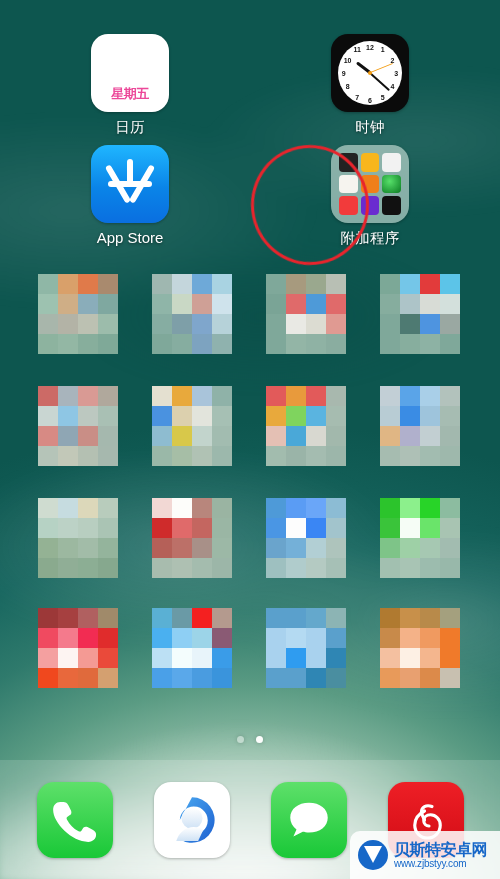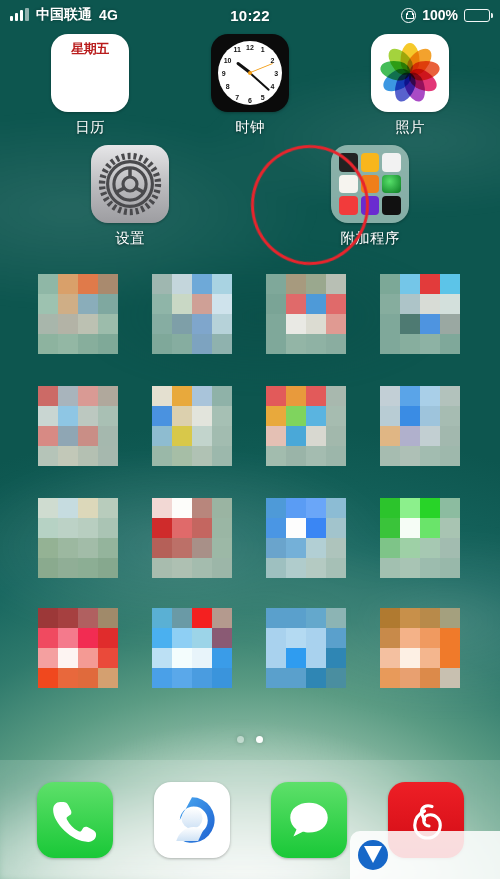--- a/index.html
+++ b/index.html
@@ -118,22 +118,22 @@
   }
   .label {
     margin-top: 6px; color: #fff; font-size: 14.5px;
     text-shadow: 0 1px 3px rgba(0,0,0,.55);
     letter-spacing: .3px; white-space: nowrap;
   }
   .label.latin { font-size: 15px; letter-spacing: 0; }
 
   
   .ic-calendar { background: #fff; display: flex; flex-direction: column; }
-  .cal-top { color: #b91c1c; font-size: 13px; font-weight: bold; text-align: center;
-             padding-top: 6px; letter-spacing: -.5px; }
+  .cal-top { color: #ec4899; font-size: 13px; font-weight: bold; text-align: center;
+             padding-top: 6px; letter-spacing: -.5px; margin-top: 45px; }
   .cal-day { flex: 1; display: flex; align-items: center; justify-content: center;
              color: #1c1c1c; font-size: 42px; font-weight: 300; line-height: 1;
              margin-top: -4px; letter-spacing: -1px; }
 
   
   .ic-clock { background: #0b0b0b; display: flex; align-items: center; justify-content: center; }
   .clockface {
     width: 64px; height: 64px; border-radius: 50%; background: #fff; position: relative;
   }
   .clockface .num {
@@ -265,38 +265,20 @@
 <body>
 
 <div id="screen">
 
   <div class="wallpaper">
     <div class="wall-wave-a"></div>
     <div class="wall-wave-b"></div>
     <div class="wall-foam"></div>
   </div>
 
-  <div class="statusbar">
-    <div class="sb-left">
-      <span class="bars">
-        <i class="b1"></i>
-          <i class="b2"></i>
-          <i class="b3"></i>
-          <i class="b4"></i>
-      </span>
-      <span class="carrier">中国联通</span>
-      <span class="netmode">4G</span>
-    </div>
-    <div class="sb-center">10:22</div>
-    <div class="sb-right">
-      <span class="rot-lock"></span>
-      <span class="batt-pct">100%</span>
-      <span class="battery"><span class="fill"></span></span>
-    </div>
-  </div>
 
   <div class="grid">
 
     <div class="row">
 
       <div class="app">
         <div class="icon ic-calendar">
           <div class="cal-top">星期五</div>
         </div>
         <div class="label">日历</div>
@@ -319,60 +301,39 @@
             <span class="num" style="left:30%;top:13%">11</span>
             <i class="hand hour" style="transform:rotate(307deg)"></i>
             <i class="hand min" style="transform:rotate(132deg)"></i>
             <i class="hand sec" style="transform:rotate(68deg)"></i>
             <i class="pin"></i>
           </div>
         </div>
         <div class="label">时钟</div>
       </div>
 
+
+
+    </div>
+
+    <div class="row">
+
       <div class="app">
-        <div class="icon ic-photos">
-          <div class="pinwheel">
-            <i class="petal" style="background:#f5c518; transform:translate(-50%,-100%) rotate(0deg)"></i>
-            <i class="petal" style="background:#f29a1b; transform:translate(-50%,-100%) rotate(40deg)"></i>
-            <i class="petal" style="background:#e8532b; transform:translate(-50%,-100%) rotate(80deg)"></i>
-            <i class="petal" style="background:#e0256b; transform:translate(-50%,-100%) rotate(120deg)"></i>
-            <i class="petal" style="background:#a23bc0; transform:translate(-50%,-100%) rotate(160deg)"></i>
-            <i class="petal" style="background:#4a54c9; transform:translate(-50%,-100%) rotate(200deg)"></i>
-            <i class="petal" style="background:#2b8ee0; transform:translate(-50%,-100%) rotate(240deg)"></i>
-            <i class="petal" style="background:#35b84a; transform:translate(-50%,-100%) rotate(280deg)"></i>
-            <i class="petal" style="background:#9ccf2c; transform:translate(-50%,-100%) rotate(320deg)"></i>
+        <div class="icon ic-appstore">
+          <div class="as-logo">
+            <i class="as-bar" style="left:4px;  top:20px; width:44px; height:6px;"></i>
+            <i class="as-bar" style="left:11px; top:2px;  width:6px;  height:42px; transform:rotate(-30deg); transform-origin:50% 50%;"></i>
+            <i class="as-bar" style="left:35px; top:2px;  width:6px;  height:42px; transform:rotate(30deg);  transform-origin:50% 50%;"></i>
+            <i class="as-bar" style="left:23px; top:-2px; width:6px;  height:26px;"></i>
           </div>
         </div>
-        <div class="label">照片</div>
+        <div class="label latin">App Store</div>
       </div>
 
 
-    </div>
-
-    <div class="row">
-
-
-
-      <div class="app">
-        <div class="icon ic-settings">
-          <svg viewBox="0 0 100 100" width="70" height="70" aria-hidden="true">
-            <g fill="none" stroke="#4a4a4d" stroke-width="3">
-              <circle cx="50" cy="50" r="40" stroke-dasharray="4.2 4.2" stroke-width="9"></circle>
-              <circle cx="50" cy="50" r="32" stroke-width="4.5"></circle>
-              <circle cx="50" cy="50" r="23" stroke-width="4.5"></circle>
-              <circle cx="50" cy="50" r="10" stroke-width="4.5"></circle>
-              <path d="M50 27 L50 40" stroke-width="5"></path>
-              <path d="M30 62 L41 56" stroke-width="5"></path>
-              <path d="M70 62 L59 56" stroke-width="5"></path>
-            </g>
-          </svg>
-        </div>
-        <div class="label">设置</div>
-      </div>
 
       <div class="app">
         <div class="icon ic-folder">
           <i class="mini" style="background:#222;"></i>
           <i class="mini" style="background:#f8b61c;"></i>
           <i class="mini" style="background:#f2f2f2;"></i>
           <i class="mini" style="background:#f6f4ef;"></i>
           <i class="mini" style="background:#f07f1a;"></i>
           <i class="mini" style="background:radial-gradient(circle at 40% 35%,#57e06a,#0a7a22);"></i>
           <i class="mini" style="background:#f23b3b;"></i>
@@ -726,15 +687,19 @@
           <path d="M40 14c-8-3-14 1-14 7 0 4 2 7 4 11"></path>
           <path d="M30 20c-8 4-13 11-13 19a17 17 0 0 0 34 0c0-8-6-14-13-14-5 0-9 3-9 8 0 4 3 7 7 7"></path>
         </g>
       </svg>
     </div>
 
   </div>
 
   <div class="watermark">
     <span class="wm-logo"></span>
+    <span class="wm-text">
+      <span class="wm-title">贝斯特安卓网</span>
+      <span class="wm-url">www.zjbstyy.com</span>
+    </span>
   </div>
 
 </div>
 
 </body></html>

